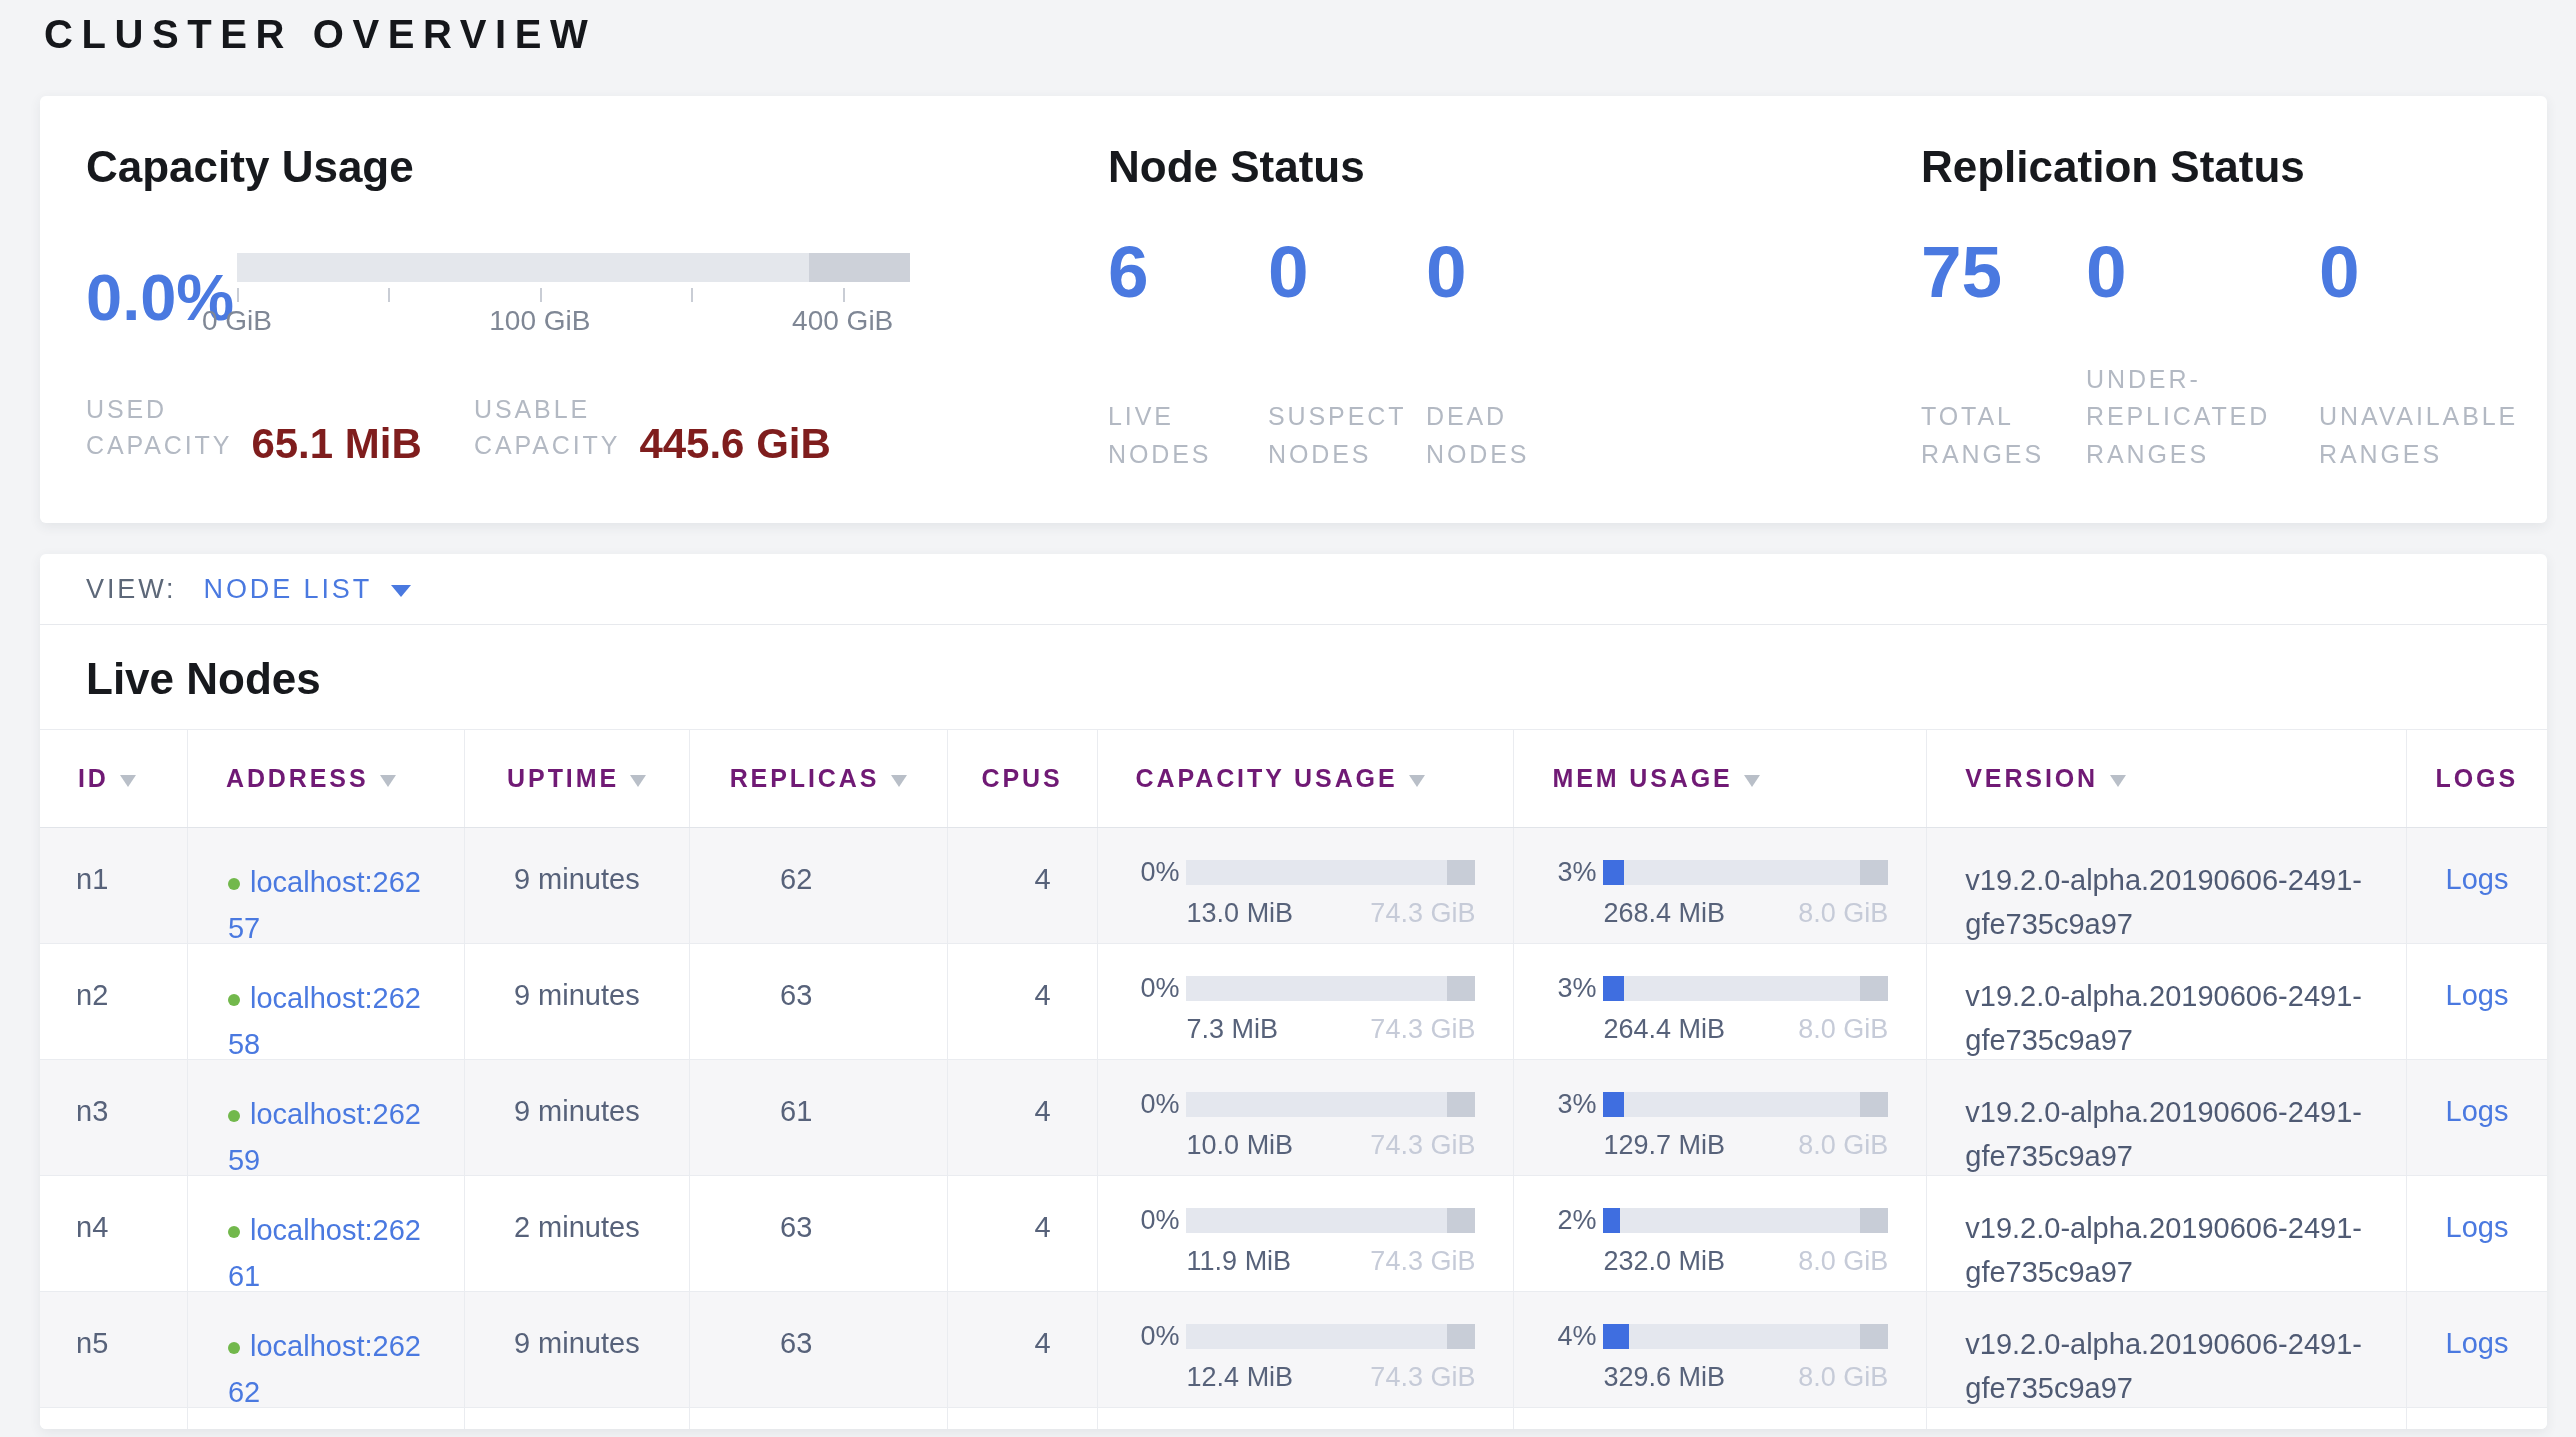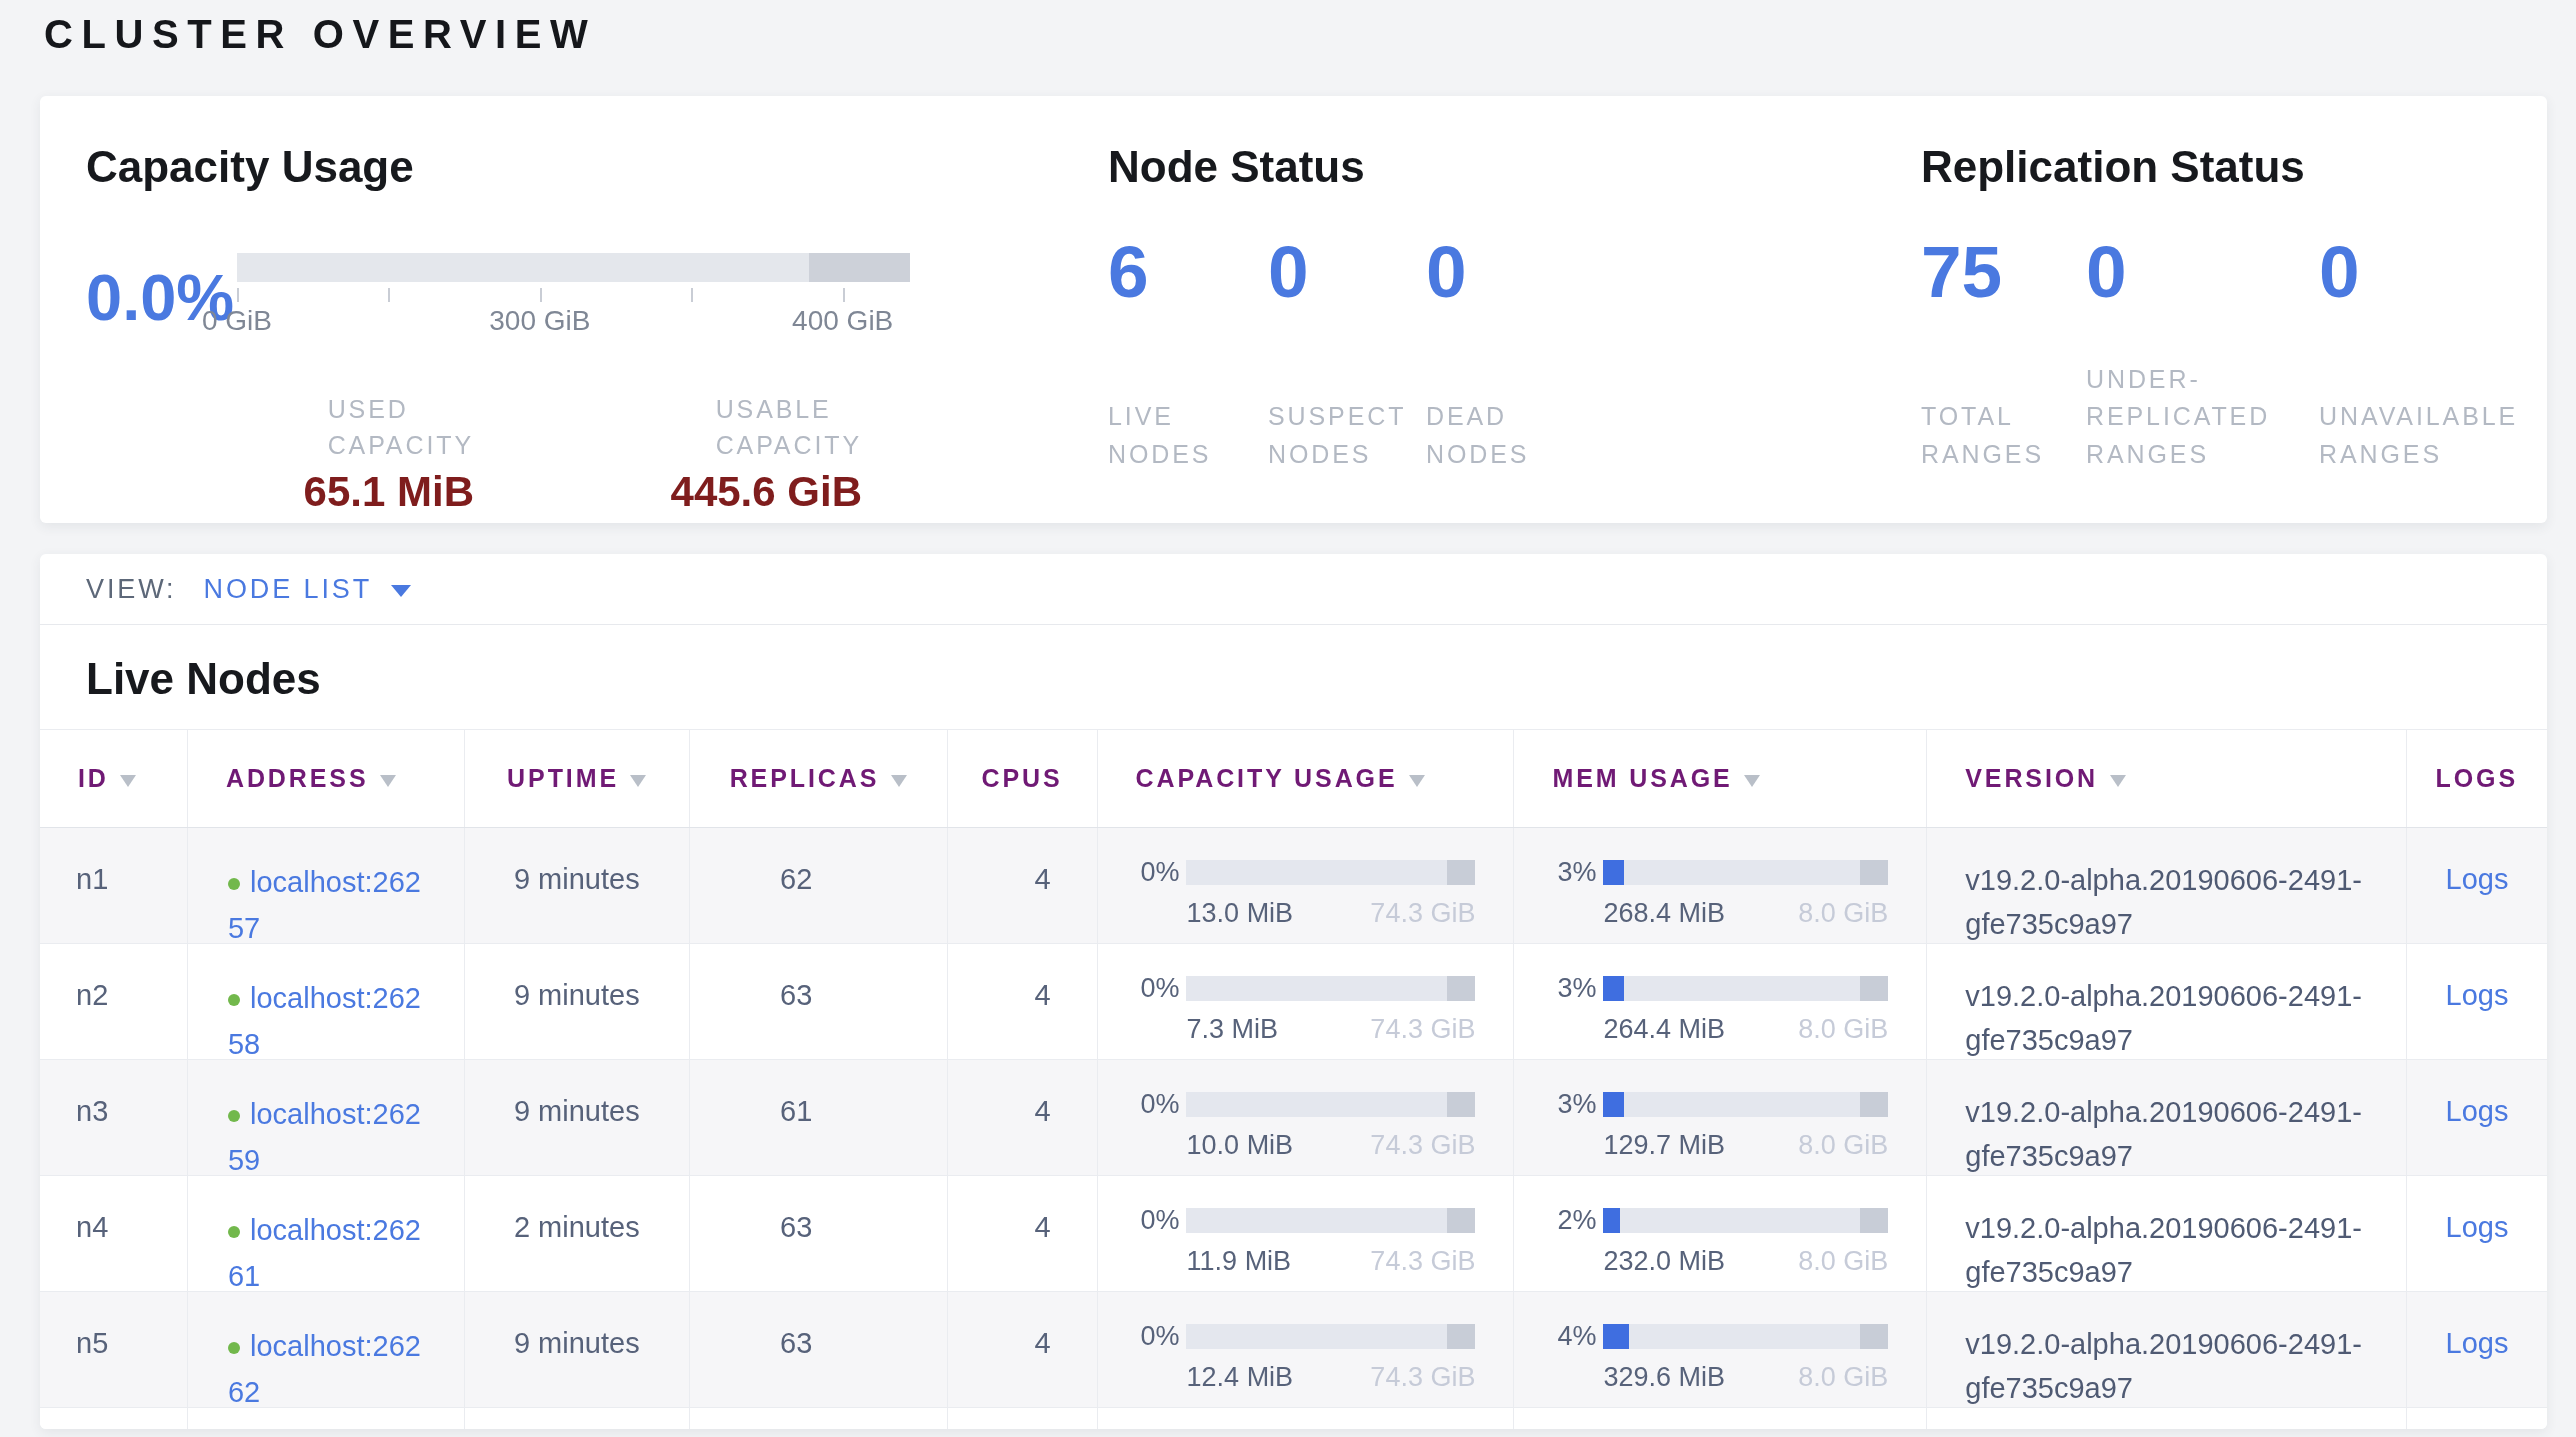--- a/index.html
+++ b/index.html
@@ -43,21 +43,21 @@
   .cap-bar-cap { position:absolute; right:0; top:0; bottom:0; width:15%; background:#cdd1d9; }
   .tick-row { position:relative; height:17px; margin-top:3.8px; }
   .tick { position:absolute; top:1.9px; width:1.9px; height:14.4px; background:#c9cdd5; }
   .tick:nth-child(1){left:0;} .tick:nth-child(2){left:22.5%;} .tick:nth-child(3){left:45%;}
   .tick:nth-child(4){left:67.5%;} .tick:nth-child(5){left:90%;}
   .tick-labels { position:relative; height:38px; margin-top:1.9px; font-size:28px; color:#7f8795; }
   .tick-label { position:absolute; transform:translateX(-50%); white-space:nowrap; }
   .tick-label.t0 { left:0; } .tick-label.t200 { left:45%; } .tick-label.t400 { left:90%; }
 
   .stats-row { display:flex; margin-top:48px; }
-  .stat { display:flex; align-items:flex-end; min-width:388px;flex-direction:column; }
+  .stat { display:flex; align-items:flex-end; min-width:388px; }
   .stat-label {
     font-size:25px; color:#b3b9c3; letter-spacing:2.9px;
     line-height:1.45; white-space:pre-line;
   }
   .stat-value {
     font-size:42px; font-weight:bold; color:#7f1d1d;
     margin-left:19px; position:relative; top:4.8px; white-space:nowrap;
   }
 
   .big-row { display:flex; margin-top:38px; height:243px; }
@@ -155,21 +155,21 @@
         </div>
         <div class="tick-row">
           <div class="tick"></div>
             <div class="tick"></div>
             <div class="tick"></div>
             <div class="tick"></div>
             <div class="tick"></div>
         </div>
         <div class="tick-labels">
           <span class="tick-label t0">0 GiB</span>
-          <span class="tick-label t200">300 GiB</span>
+          <span class="tick-label t200">100 GiB</span>
           <span class="tick-label t400">400 GiB</span>
         </div>
       </div>
     </div>
     <div class="stats-row">
       <div class="stat">
         <div class="stat-label">USED
 CAPACITY</div>
         <div class="stat-value">65.1 MiB</div>
       </div>

